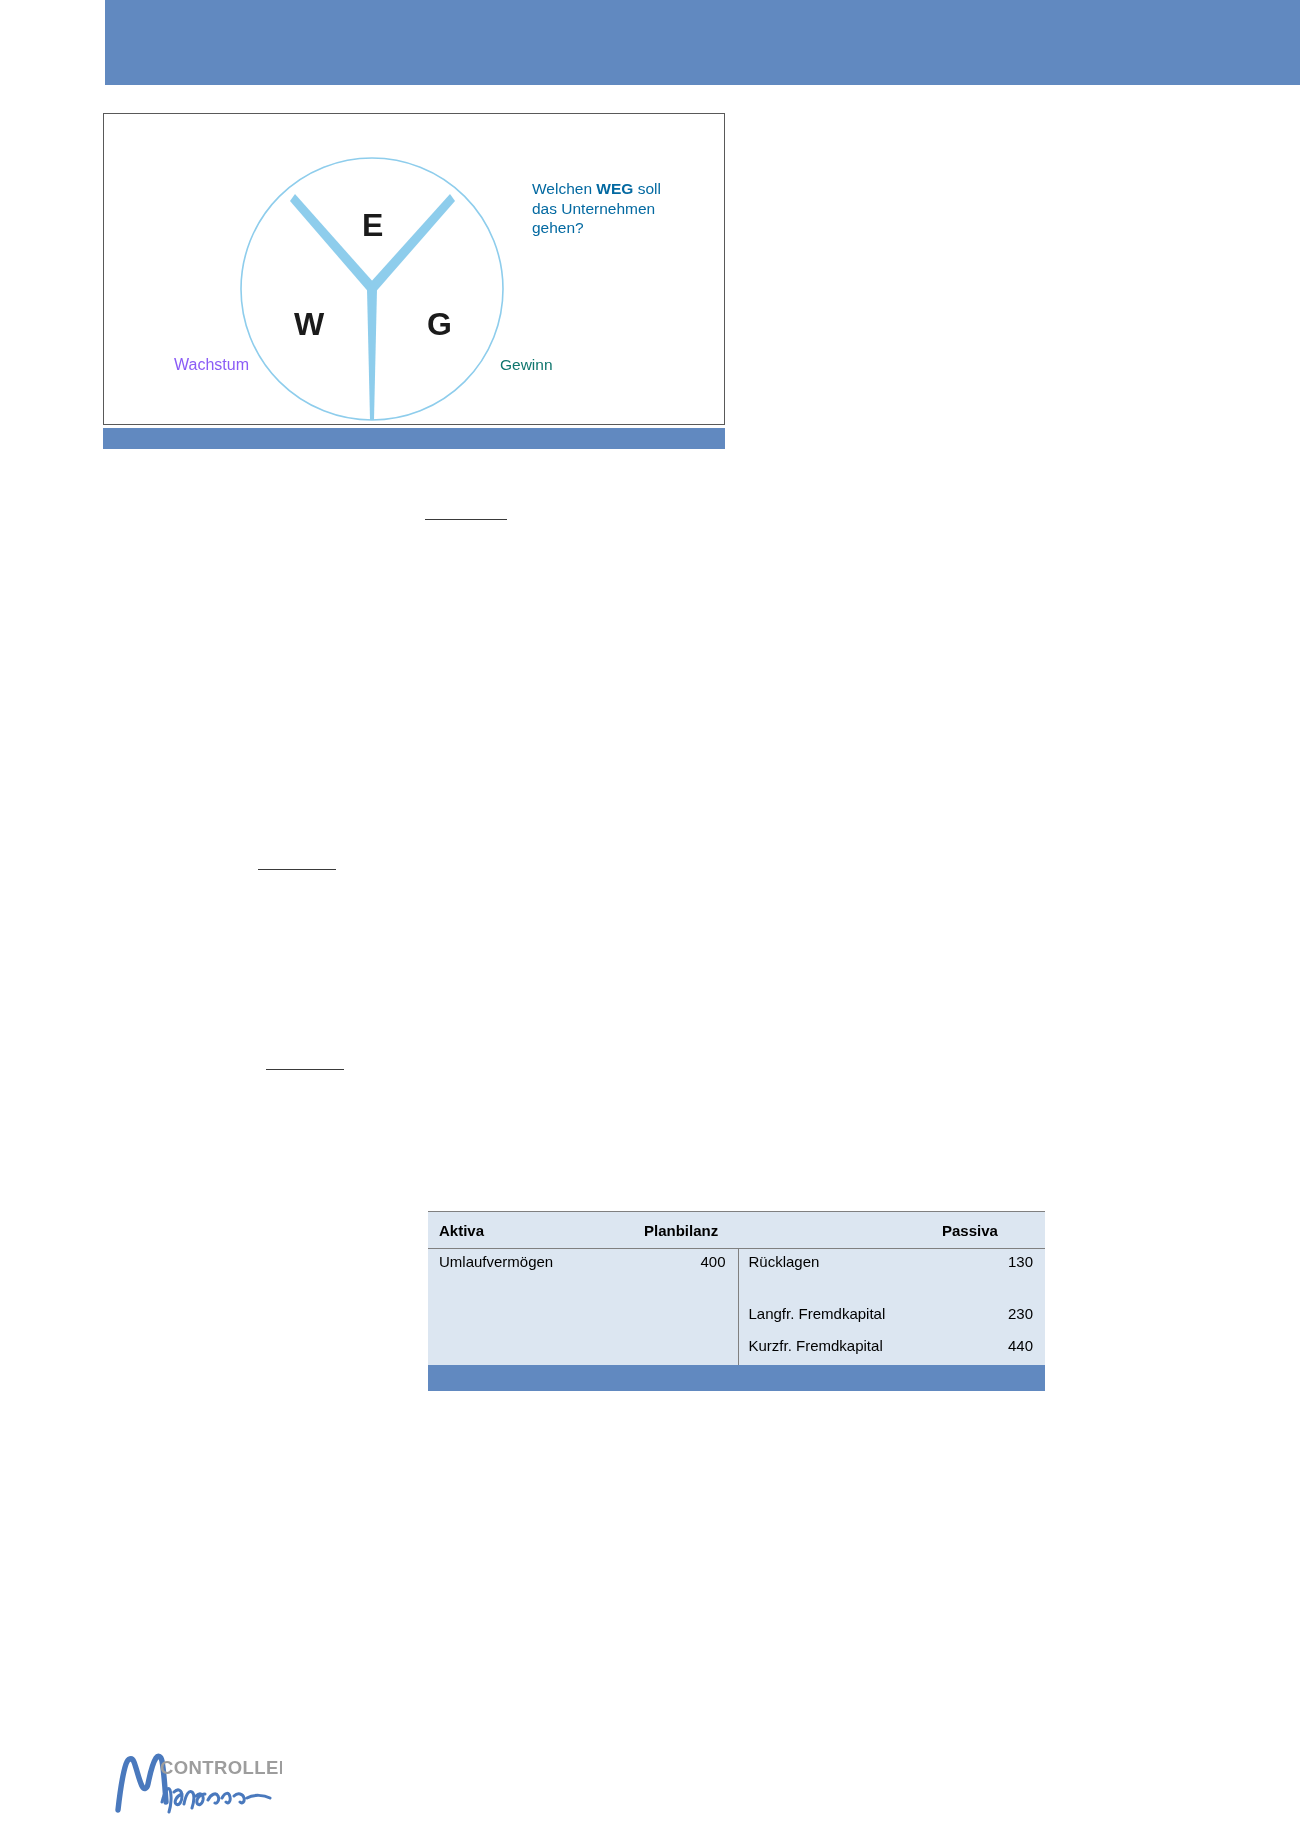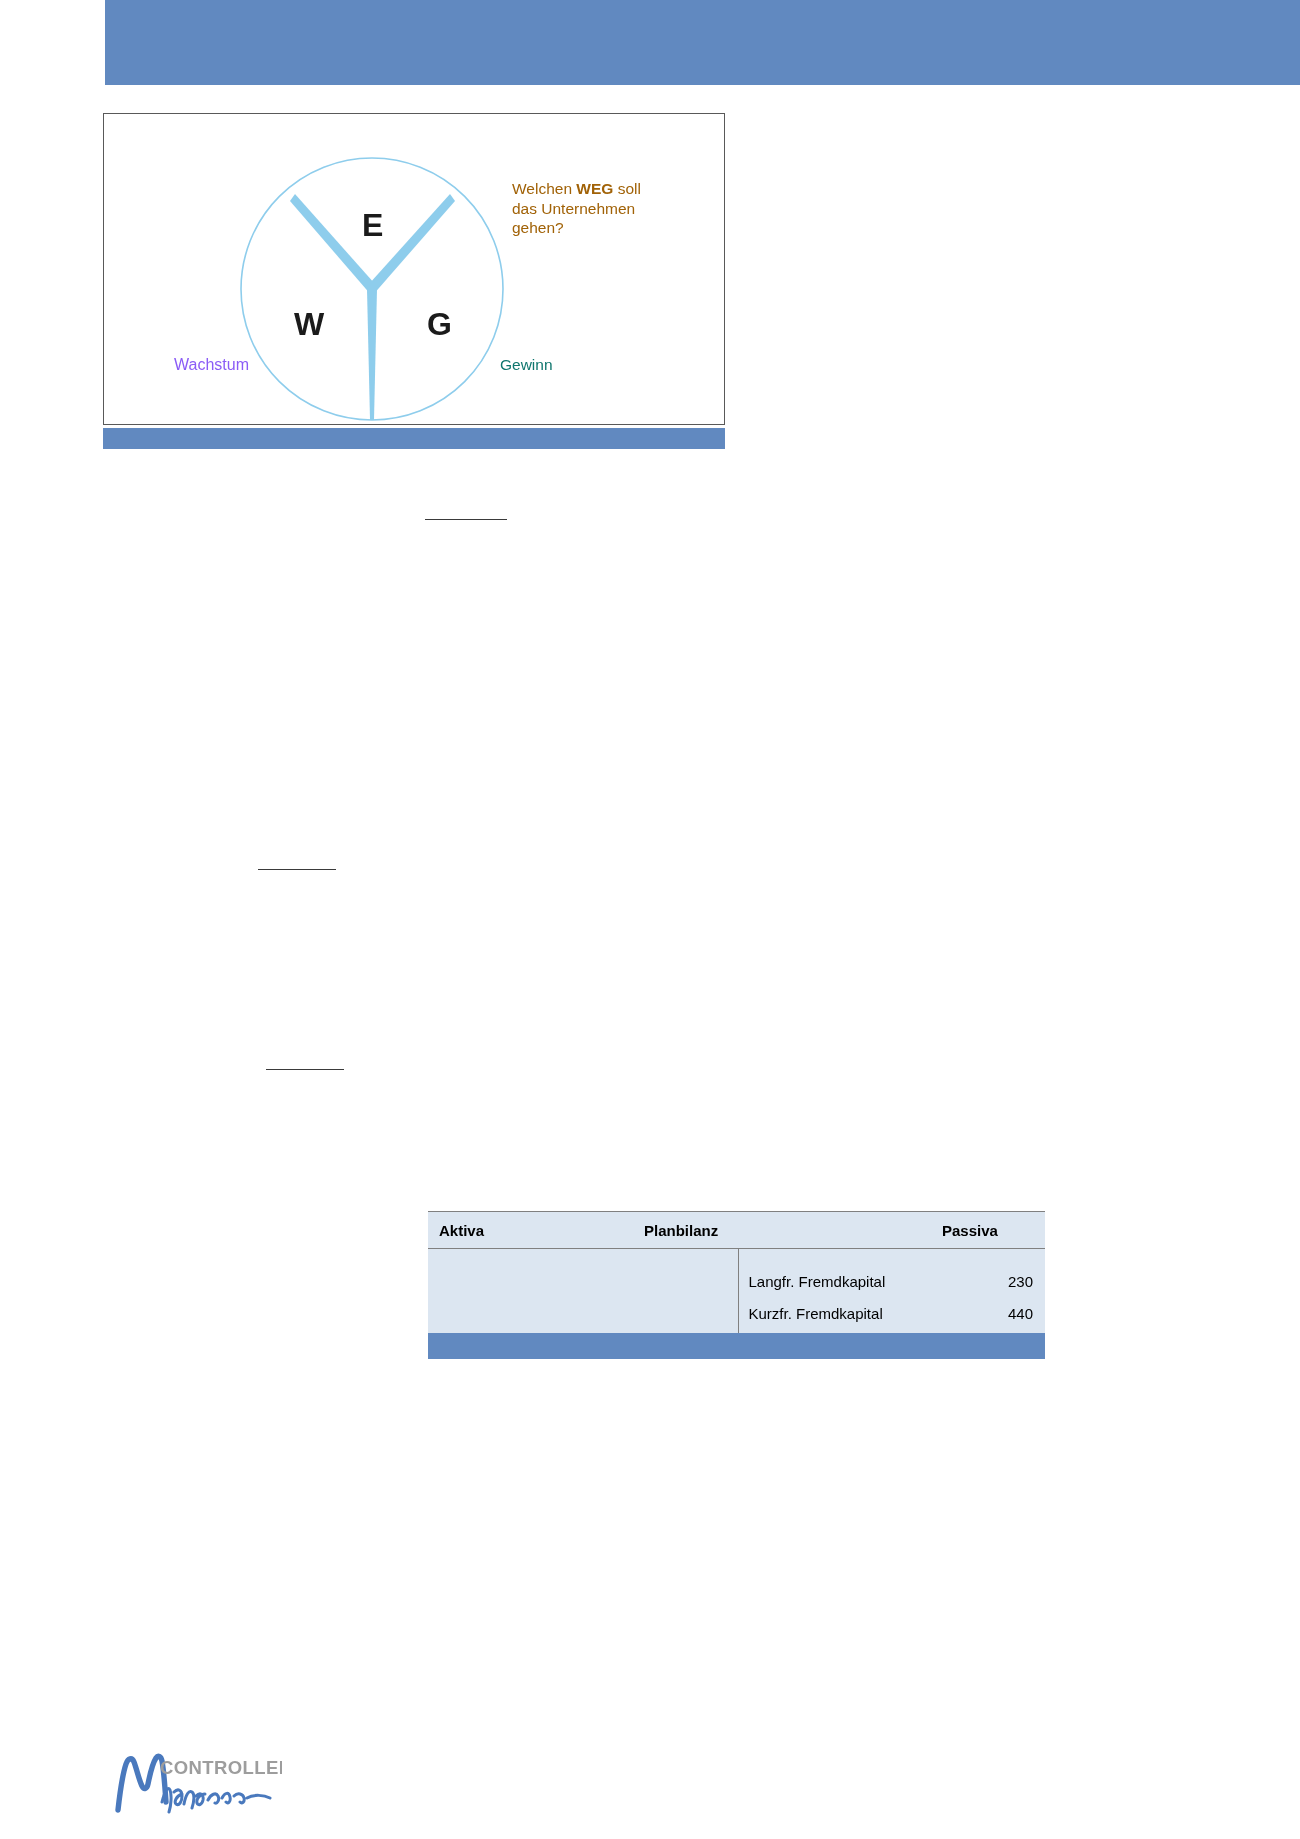--- a/index.html
+++ b/index.html
@@ -65,26 +65,26 @@
   .label-gewinn {
     position: absolute;
     left: 396px;
     top: 242px;
     font-size: 15.5px;
     color: #0f766e;
   }
 
   .weg-question {
     position: absolute;
-    left: 408px;
+    left: 428px;
     top: 65px;
     width: 160px;
     font-size: 15.5px;
     line-height: 19.5px;
-    color: #a16207;
+    color: #0369a1;
   }
   .weg-question b { font-weight: bold; }
 
   .weg-svg {
     position: absolute;
     left: 135px;
     top: 42px;
     width: 266px;
     height: 266px;
   }
@@ -226,20 +226,26 @@
       <col style="width:107px">
     </colgroup>
     <thead>
       <tr class="hdr-row">
         <th class="hdr-aktiva">Aktiva</th>
         <th class="hdr-plan" colspan="2">Planbilanz</th>
         <th class="hdr-passiva">Passiva</th>
       </tr>
     </thead>
     <tbody>
+      <tr class="body-row">
+        <td class="c-alabel">Umlaufvermögen</td>
+        <td class="c-aval">400</td>
+        <td class="c-plabel">Rücklagen</td>
+        <td class="c-pval">130</td>
+      </tr>
       <tr class="spacer-row">
         <td class="c-alabel"></td>
         <td class="c-aval"></td>
         <td class="c-plabel"></td>
         <td class="c-pval"></td>
       </tr>
       <tr class="body-row">
         <td class="c-alabel"></td>
         <td class="c-aval"></td>
         <td class="c-plabel">Langfr. Fremdkapital</td>

